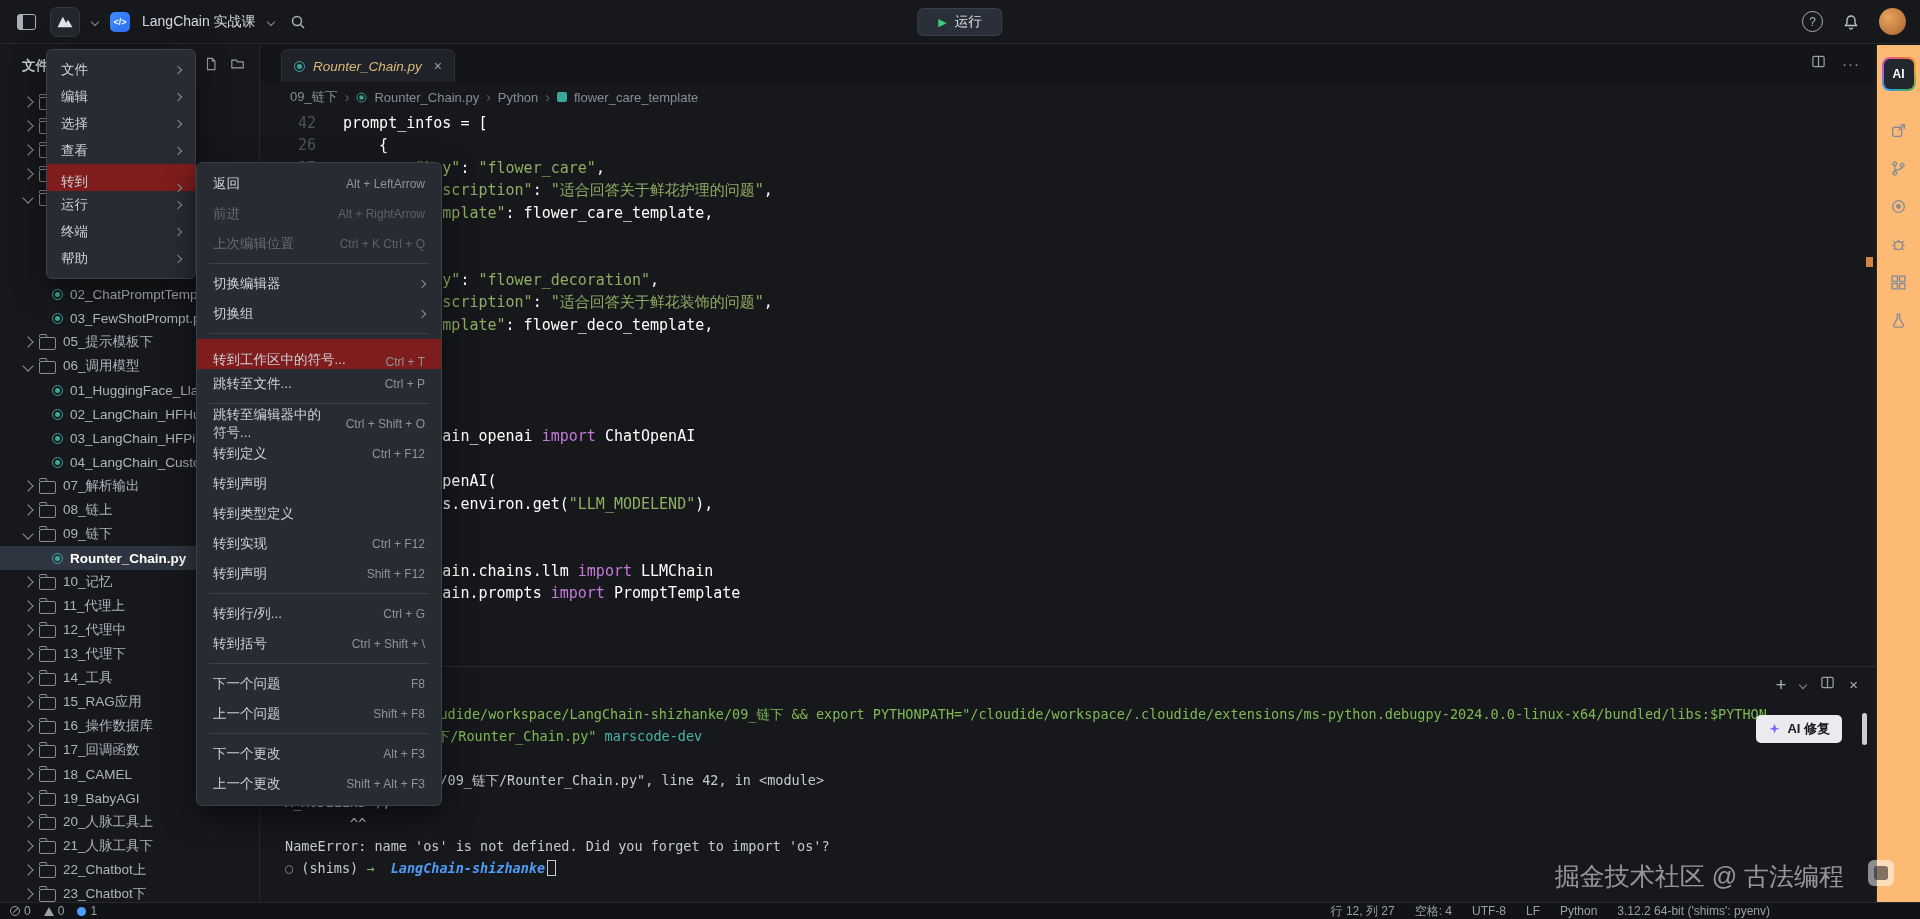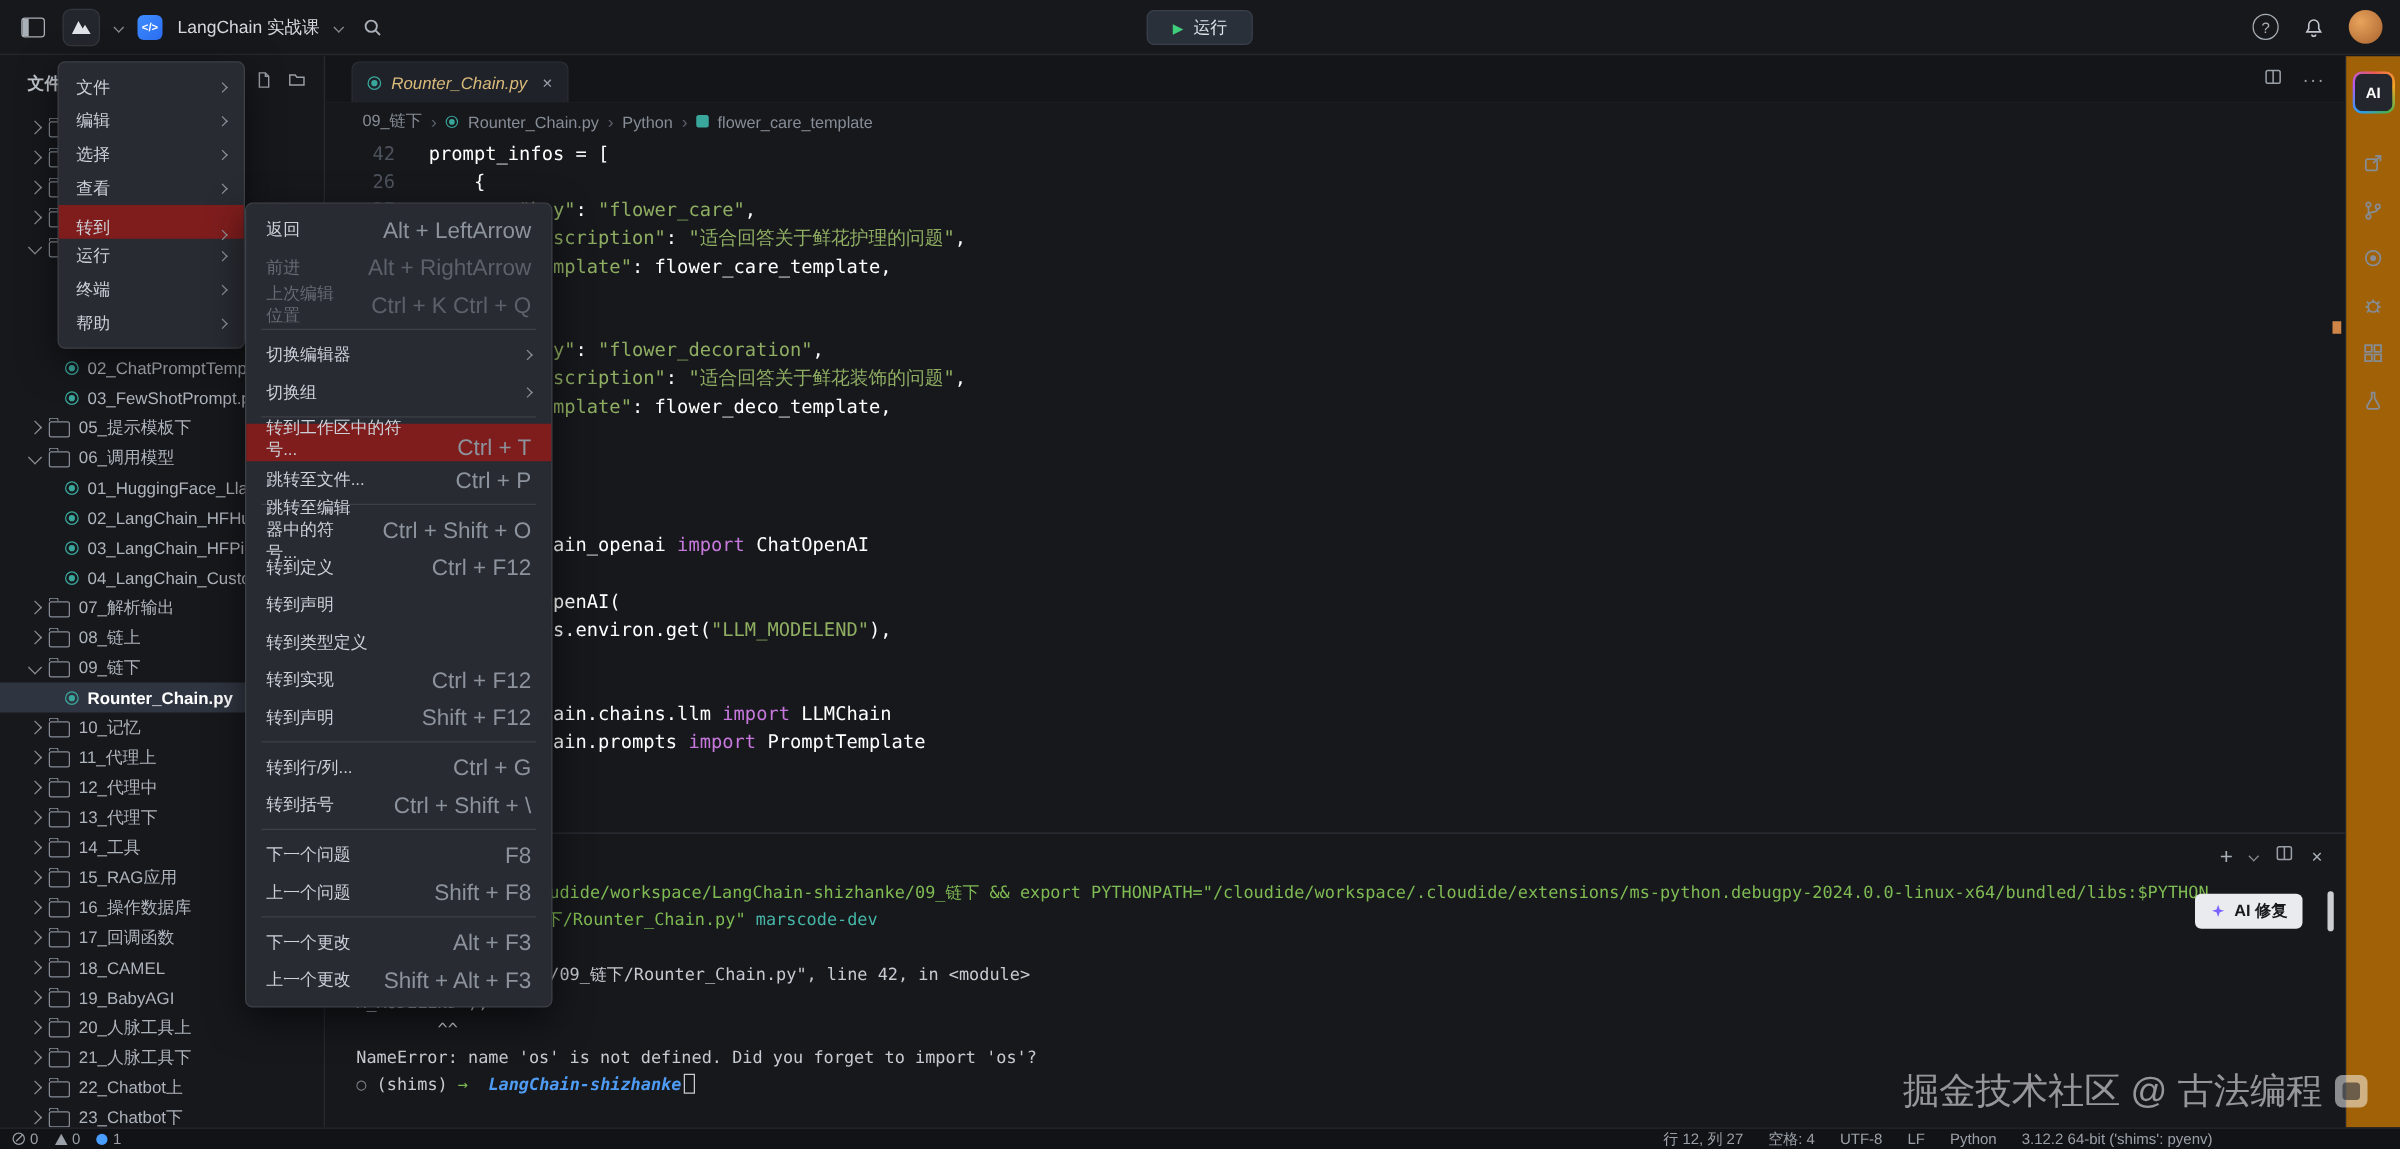--- a/index.html
+++ b/index.html
@@ -72,21 +72,21 @@
   .tm-g{color:#7fbb53;}
   .tm-cy{color:#46b6a8;}
   .tm-bl{color:#4f9cf5;font-weight:bold;font-style:italic;}
   .tm-dim{color:#7c828a;}
   .tm-t{color:#c6cad1;}
   .cursor{display:inline-block;width:9px;height:16px;border:1.2px solid #c6cad1;vertical-align:-3px;margin-left:2px;box-sizing:border-box;}
   .ai-fix{position:absolute;right:34px;top:48px;display:flex;align-items:center;gap:6px;background:#e9ebee;color:#17191d;
           font-size:13px;font-weight:600;padding:5px 12px;border-radius:5px;}
   .term-scroll{position:absolute;right:9px;top:46px;width:5px;height:32px;background:#dfe2e6;border-radius:3px;opacity:.9;}
   
-  .rbar{position:absolute;top:45px;right:0;width:44px;bottom:17px;border-left:1px solid #26282e;background:#a16207;
+  .rbar{position:absolute;top:45px;right:0;width:44px;bottom:17px;border-left:1px solid #26282e;background:#fdba74;
         display:flex;flex-direction:column;align-items:center;padding-top:12px;gap:21px;box-sizing:border-box;}
   .ai-badge{width:30px;height:30px;border-radius:8px;display:flex;align-items:center;justify-content:center;
             font-size:12px;font-weight:800;color:#fff;border:2px solid transparent;margin-bottom:10px;
             background:linear-gradient(#23262d,#23262d) padding-box,conic-gradient(#f05a5a,#f5a623,#4caf50,#2a9df4,#b05af5,#f05a5a) border-box;}
   .rbar svg{display:block;}
   
   .statusbar{position:absolute;left:0;right:0;bottom:0;height:17px;background:#121317;border-top:1px solid #26282e;
              display:flex;align-items:center;padding:0 150px 0 10px;color:#9aa0a8;font-size:12px;box-sizing:border-box;}
   .sb-left{display:flex;gap:13px;align-items:center;}
   .sb-item{display:flex;align-items:center;gap:4px;}
@@ -97,26 +97,26 @@
   .ic-info{width:9px;height:9px;border-radius:50%;background:#4a9eff;}
   
   .menu{position:absolute;background:#282b32;border:1px solid #3c4047;border-radius:6px;
         box-shadow:0 10px 30px rgba(0,0,0,.55);z-index:50;padding:6px 0;font-size:13.5px;color:#cdd1d8;box-sizing:border-box;}
   .menu-main{left:46px;top:49px;width:150px;}
   .menu-sub{left:196px;top:162px;width:246px;}
   .mi{height:27px;display:flex;align-items:center;padding:0 14px;justify-content:space-between;}
   .menu-sub .mi{height:30px;padding:0 16px;}
   .mi.active{background:#7f1d1d;align-items:flex-end;}
   .mi.dis{color:#666b73;}
-  .mi .sc{color:#8d939c;font-size:18px;margin-left:24px;white-space:nowrap;}
+  .mi .sc{color:#8d939c;font-size:12px;margin-left:24px;white-space:nowrap;}
   .mi.dis .sc{color:#5c6169;}
   .msep{height:1px;background:#3c4047;margin:4px 12px 5px;}
   
-  .watermark{position:absolute;right:26px;bottom:26px;z-index:60;display:flex;align-items:center;gap:10px;
-             color:rgba(255,255,255,.55);font-size:29px;pointer-events:none;}
+  .watermark{position:absolute;right:26px;bottom:26px;z-index:60;display:flex;gap:24px;
+             color:rgba(255,255,255,.55);font-size:25px;pointer-events:none;}
   .wm-box{width:26px;height:26px;border-radius:6px;background:rgba(255,255,255,.5);position:relative;}
   .wm-box::after{content:"";position:absolute;inset:6px;border-radius:3px;background:rgba(23,24,28,.55);}
 </style>
 </head>
 <body>
 
 <div class="app">
 
   <div class="topbar">
     <span class="tb-icn">

